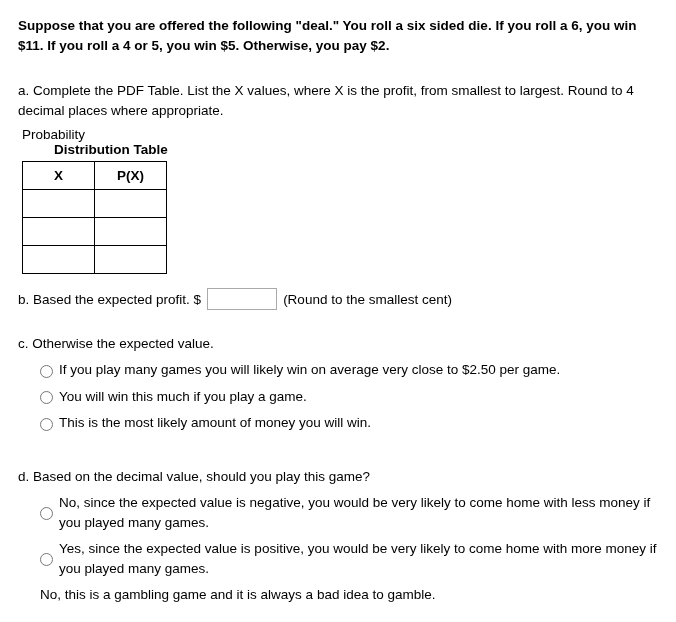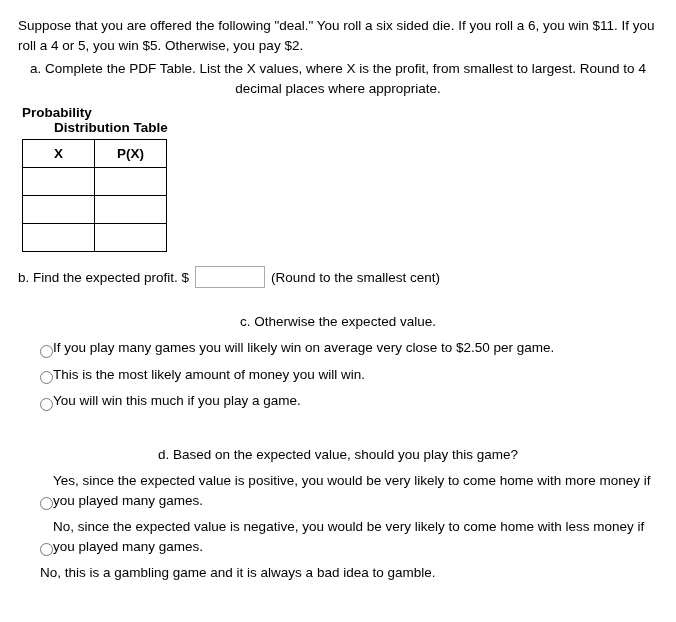--- a/index.html
+++ b/index.html
@@ -7,32 +7,32 @@
       font-family: Arial, sans-serif;
       font-size: 13.5px;
       color: #000;
       background: #fff;
       padding: 16px 18px;
       width: 676px;
       min-height: 622px;
     }
     .intro-text {
       line-height: 1.5;
-      margin-bottom: 2px;
+      margin-bottom: 24px;
+      font-weight: bold;
     }
     .section {
       margin-bottom: 14px;
     }
     .section-label {
       margin-bottom: 6px;
       line-height: 1.5;
-      text-align: center;
     }
     .prob-label {
-      font-weight: bold;
+      font-weight: normal;
       margin-bottom: 0;
       margin-left: 4px;
     }
     .table-label {
       font-weight: bold;
       margin-bottom: 4px;
       margin-left: 4px;
       padding-left: 32px;
     }
     table.dist-table {
@@ -74,22 +74,22 @@
       height: 22px;
       border: 1px solid #aaa;
       font-size: 13.5px;
       padding: 1px 4px;
     }
     .radio-group {
       margin-top: 6px;
     }
     .radio-option {
       display: flex;
-      align-items: flex-end;
-      gap: 0;
+      align-items: center;
+      gap: 6px;
       margin-bottom: 7px;
       line-height: 1.45;
     }
     .radio-option input[type="radio"] {
       margin-top: 2px;
       flex-shrink: 0;
       accent-color: #000;
     }
     .radio-option label {
       line-height: 1.45;
@@ -129,59 +129,59 @@
       <tr>
         <td><input type="text" style=""></td>
         <td><input type="text" style=""></td>
       </tr>
     </tbody>
   </table>
 </div>
 
 <div class="section">
   <div class="expected-profit-row">
-    <span>b. Find the expected profit. $</span>
+    <span>b. Based the expected profit. $</span>
     <input type="text" style="">
     <span>(Round to the smallest cent)</span>
   </div>
 </div>
 
 <div class="spacer"></div>
 
 <div class="section">
   <div class="section-label">c. Otherwise the expected value.</div>
   <div class="radio-group indent">
     <div class="radio-option">
       <input type="radio" name="part_c" style="">
       <label>If you play many games you will likely win on average very close to $2.50 per game.</label>
     </div>
     <div class="radio-option">
       <input type="radio" name="part_c" style="">
-      <label>This is the most likely amount of money you will win.</label>
+      <label>You will win this much if you play a game.</label>
     </div>
     <div class="radio-option">
       <input type="radio" name="part_c" style="">
-      <label>You will win this much if you play a game.</label>
+      <label>This is the most likely amount of money you will win.</label>
     </div>
   </div>
 </div>
 
 <div class="spacer"></div>
 <div class="spacer"></div>
 
 <div class="section">
-  <div class="section-label">d. Based on the expected value, should you play this game?</div>
+  <div class="section-label">d. Based on the decimal value, should you play this game?</div>
   <div class="radio-group indent">
     <div class="radio-option">
       <input type="radio" name="part_d" style="">
-      <label>Yes, since the expected value is positive, you would be very likely to come home with more money if you played many games.</label>
+      <label>No, since the expected value is negative, you would be very likely to come home with less money if you played many games.</label>
     </div>
     <div class="radio-option">
       <input type="radio" name="part_d" style="">
-      <label>No, since the expected value is negative, you would be very likely to come home with less money if you played many games.</label>
+      <label>Yes, since the expected value is positive, you would be very likely to come home with more money if you played many games.</label>
     </div>
     <div class="radio-option">
 
       <label>No, this is a gambling game and it is always a bad idea to gamble.</label>
     </div>
 
   </div>
 </div>
 
 </body></html>

